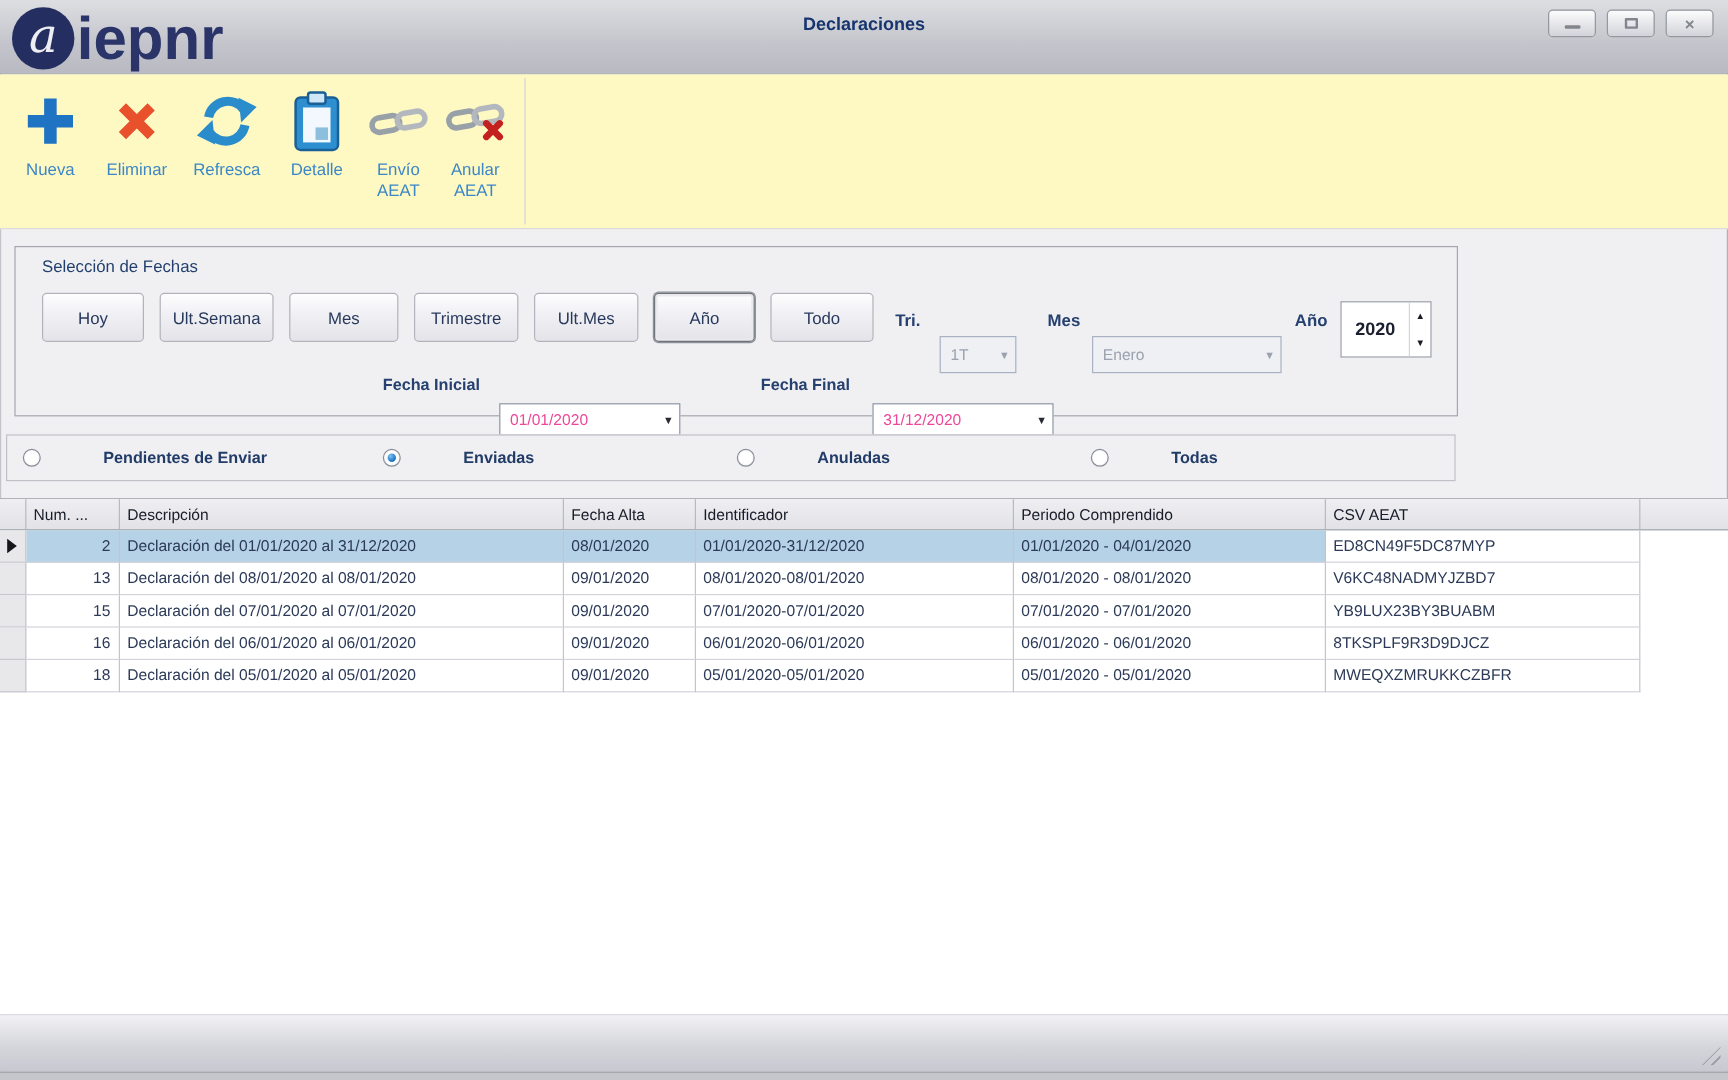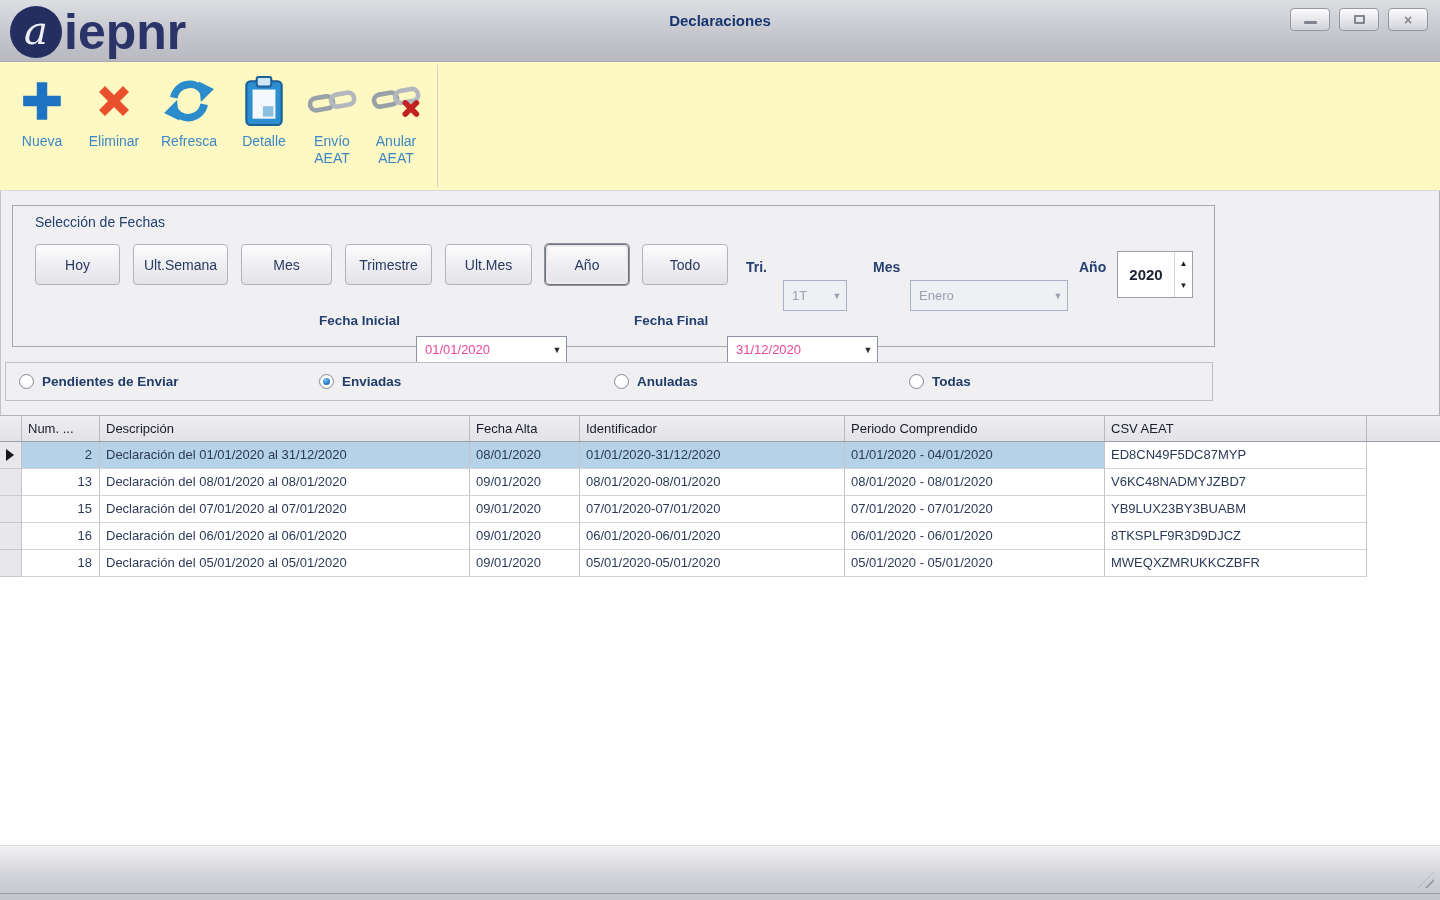--- a/index.html
+++ b/index.html
@@ -67,21 +67,21 @@
 
   
   .radiorow { position:absolute; left:5px; top:362px; width:1208px; height:39px;
               border:1px solid #bfc1c7; background:#f0f0f3; }
   .radio { position:absolute; top:0; height:100%; display:flex; align-items:center; gap:8px; cursor:pointer; }
   .rcircle { width:15px; height:15px; border-radius:50%; border:1px solid #898d97;
              background:radial-gradient(#ffffff 55%, #dcdde2); position:relative; }
   .radio.checked .rcircle::after { content:""; position:absolute; left:3px; top:3px;
              width:7px; height:7px; border-radius:50%;
              background:radial-gradient(circle at 35% 30%, #7fc0f0, #1e78c8 65%); }
-  .rlabel { font-size:13.5px; font-weight:bold; color:#223c68; }
+  .rlabel { font-size:13.5px; font-weight:bold; color:#223c68;margin-left:44px; }
 
   
   .grid { position:absolute; left:0; top:415px; width:1440px; height:430px; background:#ffffff;
           border-top:1px solid #b0b4ba; }
   .ghead { display:flex; height:26px; background:linear-gradient(#efeff2, #e2e2e7);
            border-bottom:1px solid #9aa0a8; }
   .hcell { border-right:1px solid #b6bac2; padding-left:6px; font-size:13px; color:#181c28;
            line-height:25px; white-space:nowrap; overflow:hidden; cursor:pointer; }
   .grow { display:flex; height:27px; cursor:pointer; }
   .gcell { border-right:1px solid #c2c6cc; border-bottom:1px solid #d2d4da; font-size:13px;

